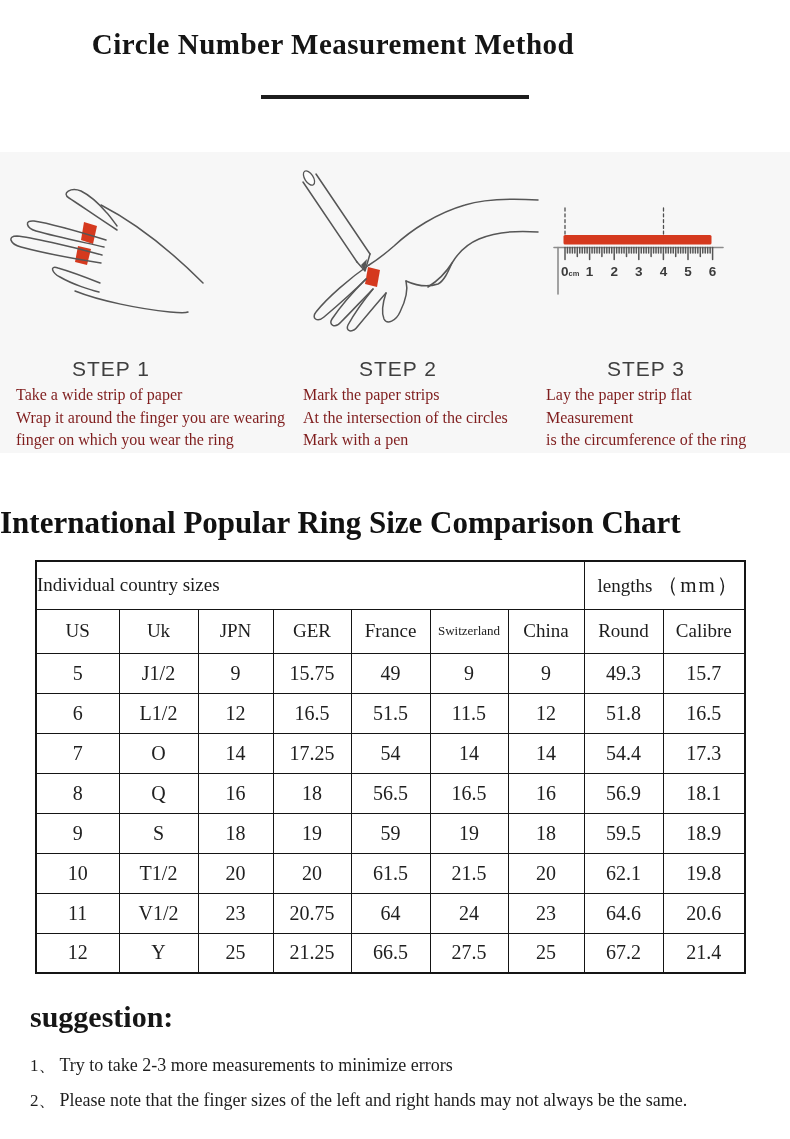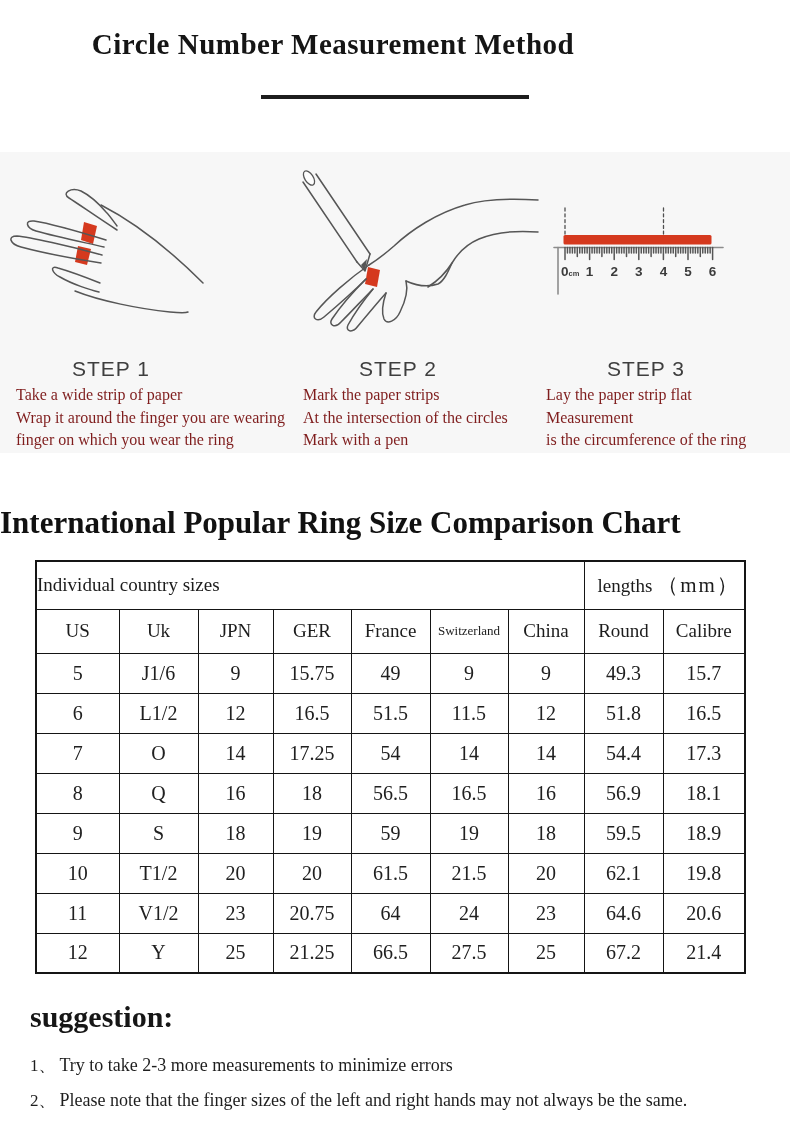--- a/index.html
+++ b/index.html
@@ -236,21 +236,21 @@
         <td>France</td>
         <td class="small">Switzerland</td>
         <td>China</td>
         <td>Round</td>
         <td>Calibre</td>
       </tr>
   </thead>
   <tbody id="data-rows">
       <tr>
         <td>5</td>
-        <td>J1/6</td>
+        <td>J1/2</td>
         <td>9</td>
         <td>15.75</td>
         <td>49</td>
         <td>9</td>
         <td>9</td>
         <td>49.3</td>
         <td>15.7</td>
       </tr>
       <tr>
         <td>6</td>

